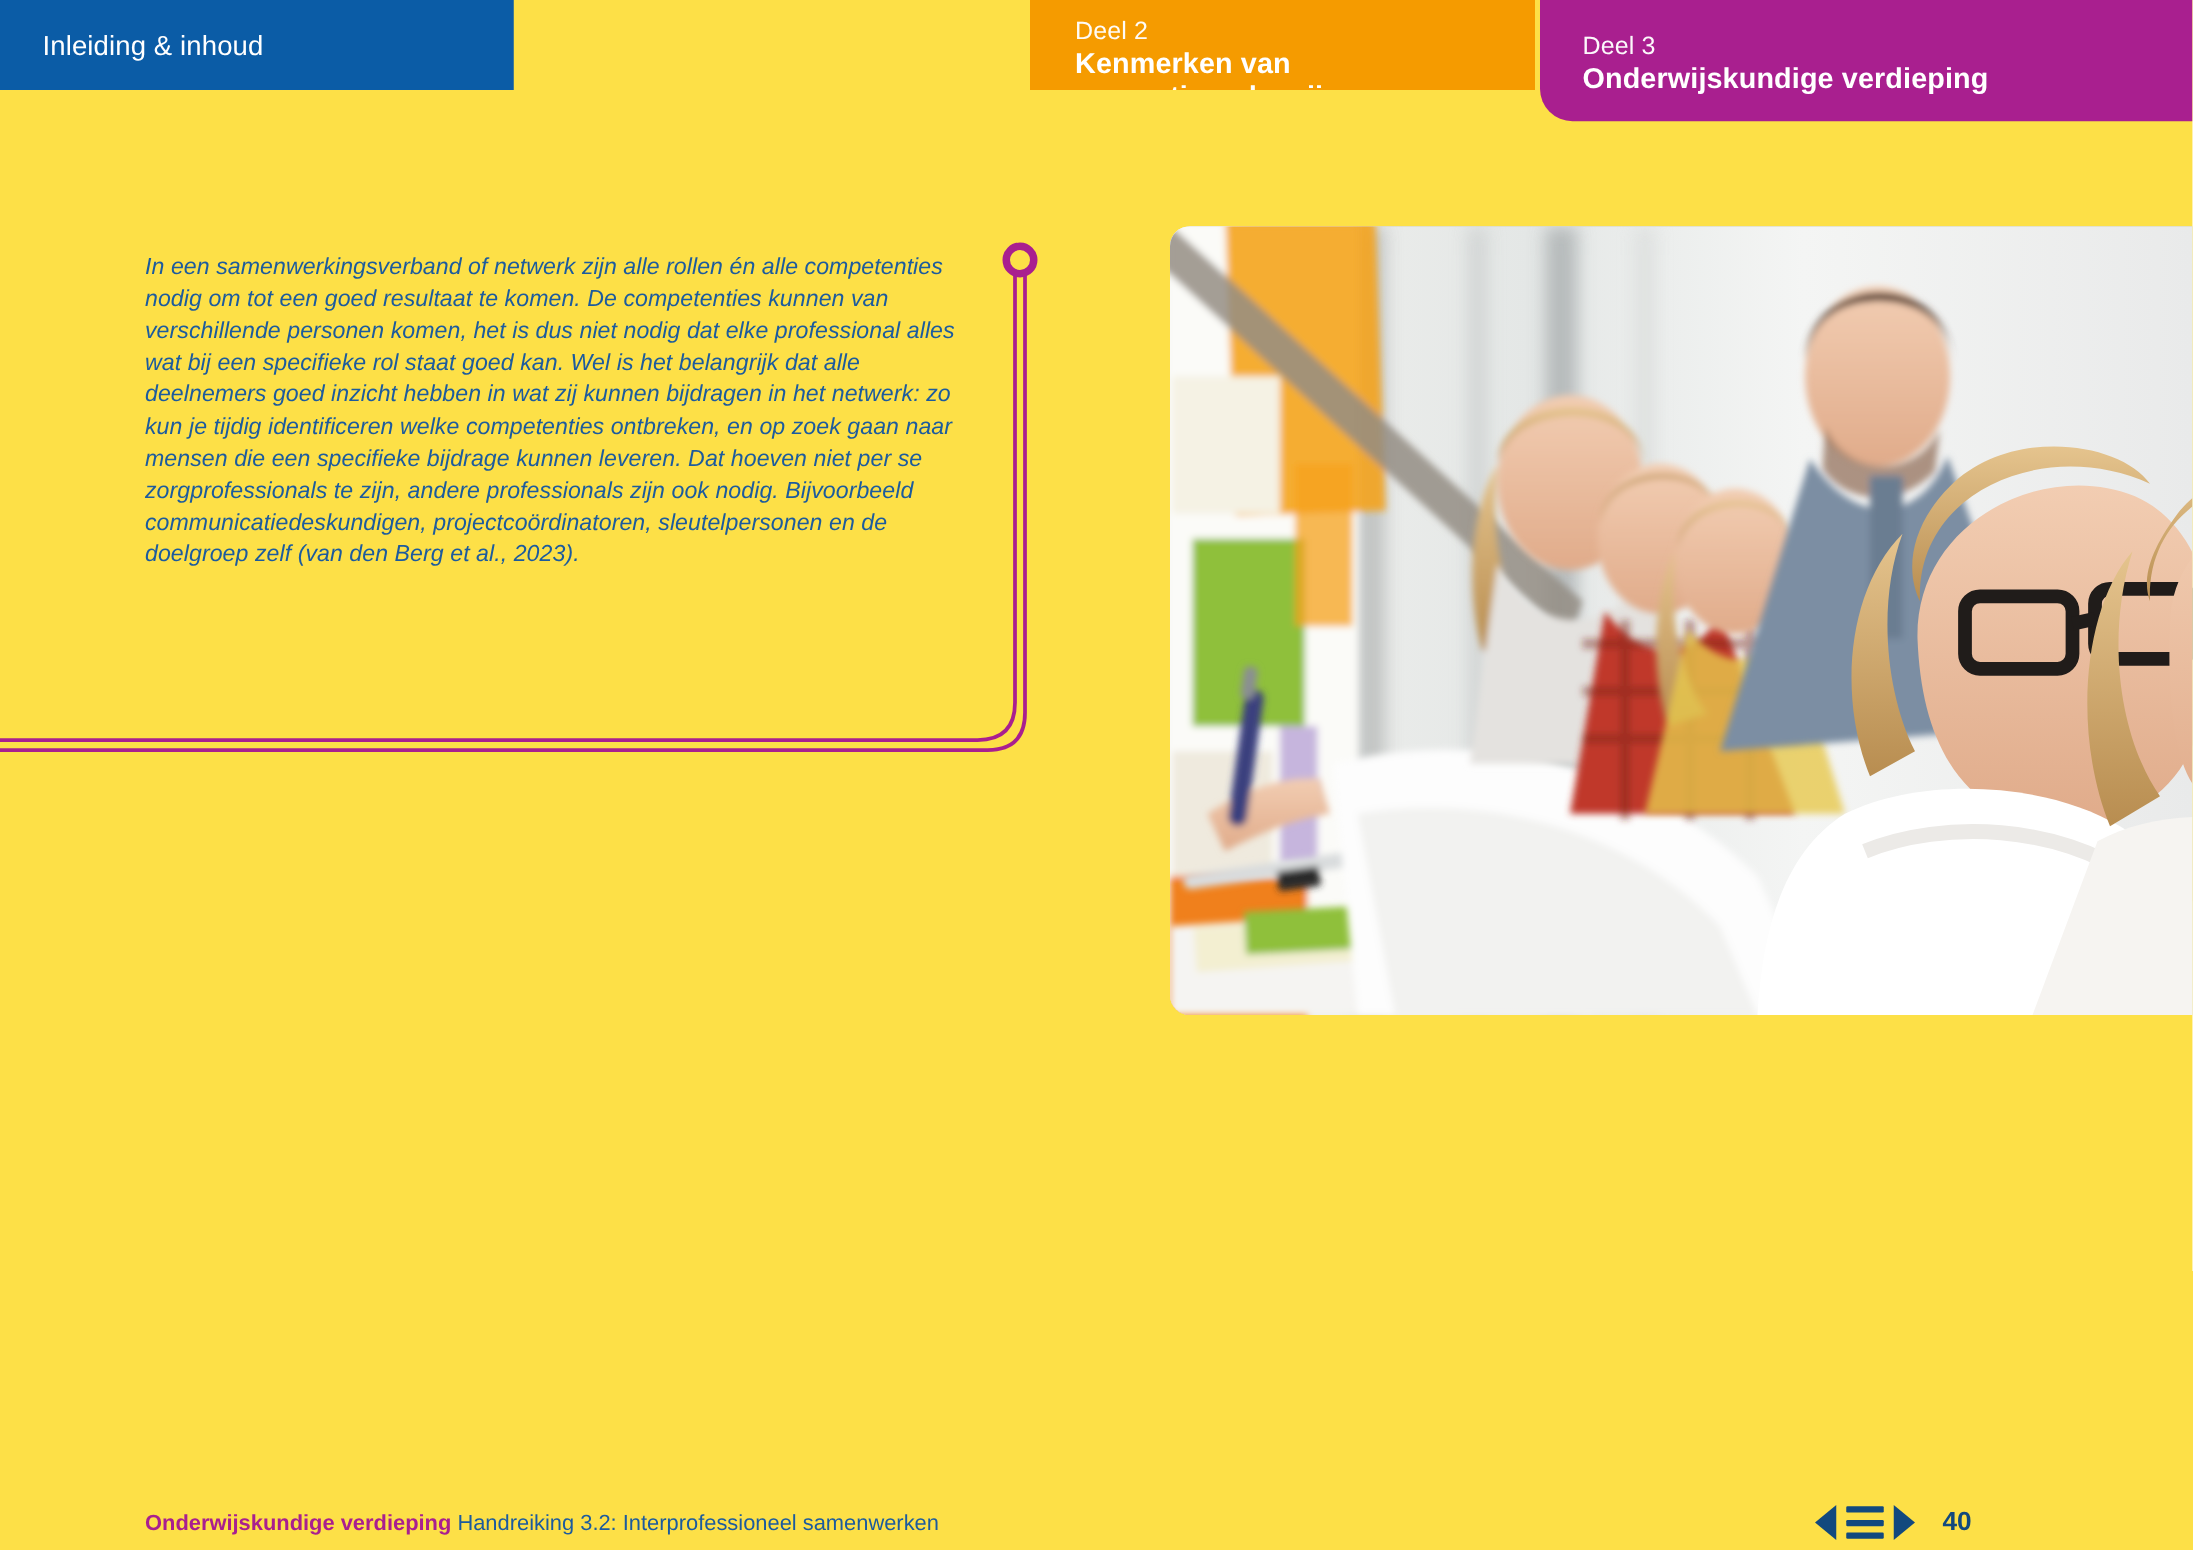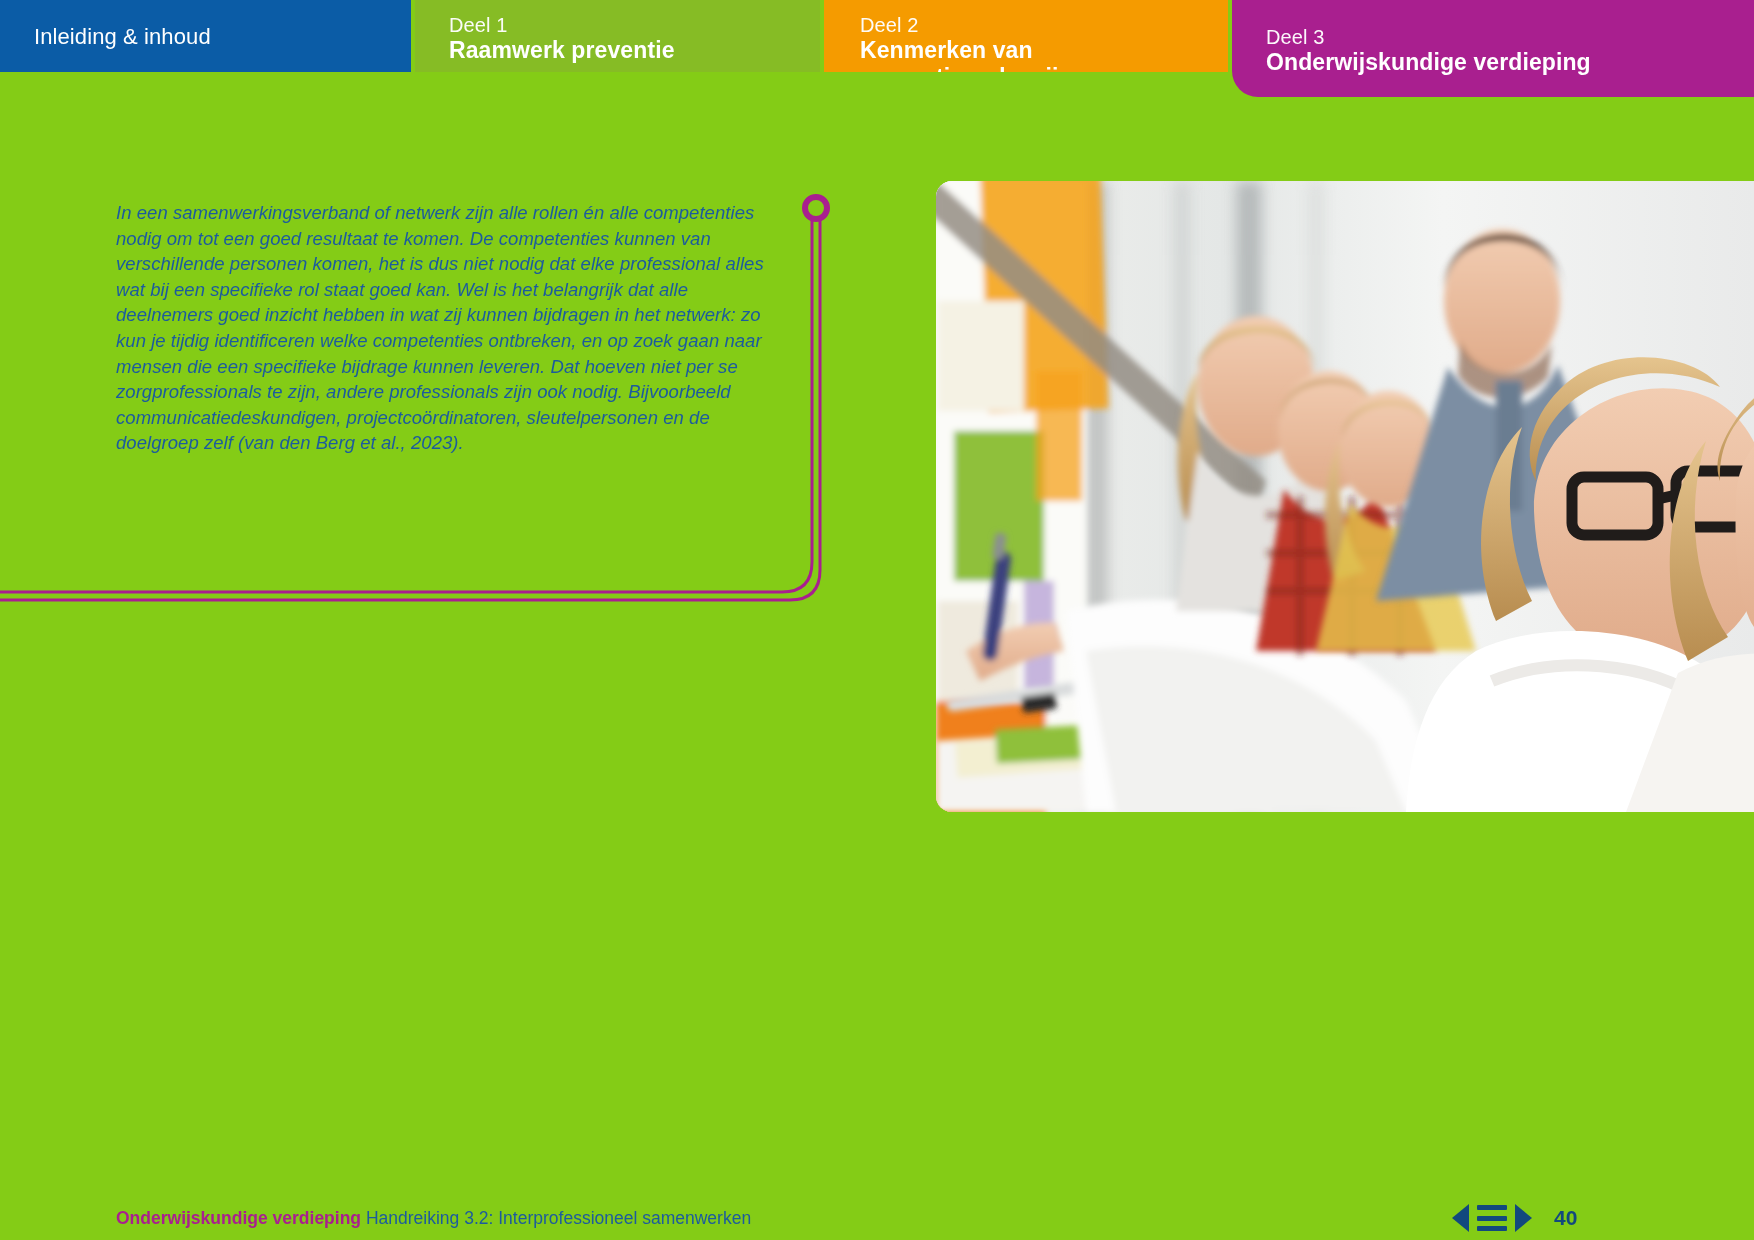--- a/index.html
+++ b/index.html
@@ -2,21 +2,21 @@
 <html><head>
 <meta charset="utf-8">
 <style>
   * { margin:0; padding:0; box-sizing:border-box; }
   html, body {
     width:1754px; height:1240px;
     background:#ffffff;
     font-family:"Liberation Sans", sans-serif;
     overflow:hidden;
   }
-  .page { position:relative; width:1754px; height:1240px; background:#84cc16; }
+  .page { position:relative; width:1754px; height:1240px; background:#fde047; }
 
   
   .tabs { position:absolute; top:0; left:0; width:1754px; height:100px; }
   .tab {
     position:absolute; top:0;
     color:#ffffff;
     padding-left:34px;
     overflow:hidden;
   }
   .tab .deel {
@@ -127,24 +127,20 @@
 <body>
 
 <div class="page">
 
   <div class="tabs">
 
     <div class="tab t-inleiding">
       <span class="ttl">Inleiding &amp; inhoud</span>
     </div>
 
-    <div class="tab t-deel1">
-      <div class="deel">Deel 1</div>
-      <div class="ttl">Raamwerk preventie</div>
-    </div>
 
     <div class="tab t-deel2">
       <div class="deel">Deel 2</div>
       <div class="ttl">Kenmerken van preventieonderwijs</div>
     </div>
 
     <div class="tab t-deel3">
       <div class="deel">Deel 3</div>
       <div class="ttl">Onderwijskundige verdieping</div>
     </div>

